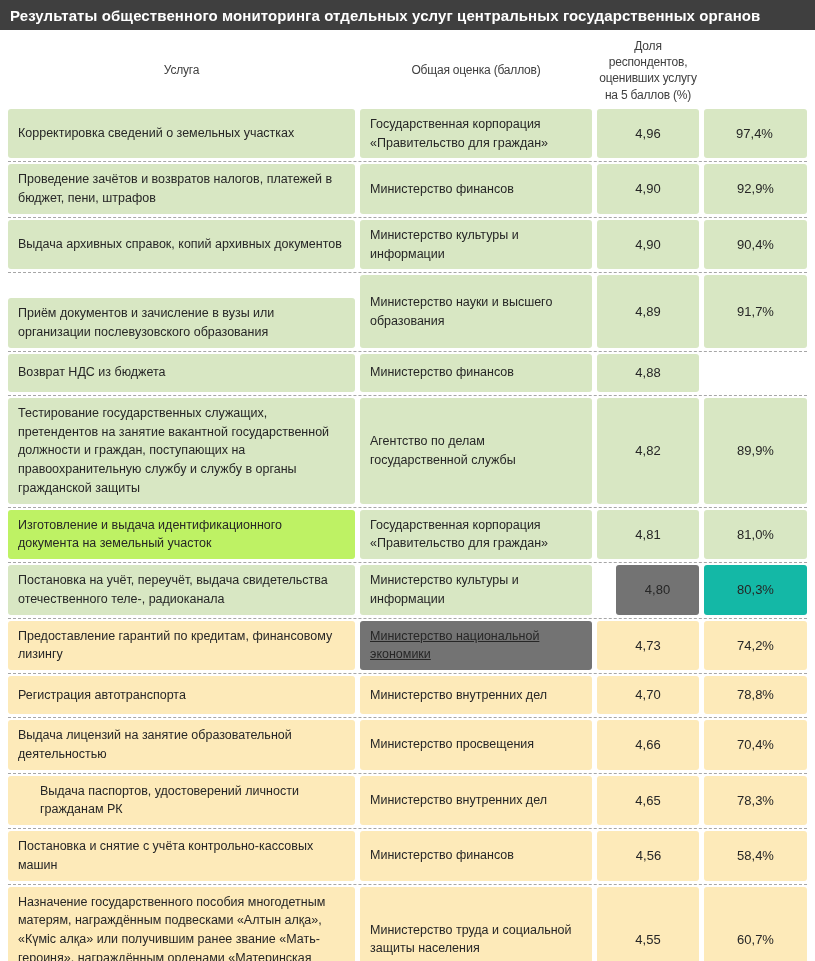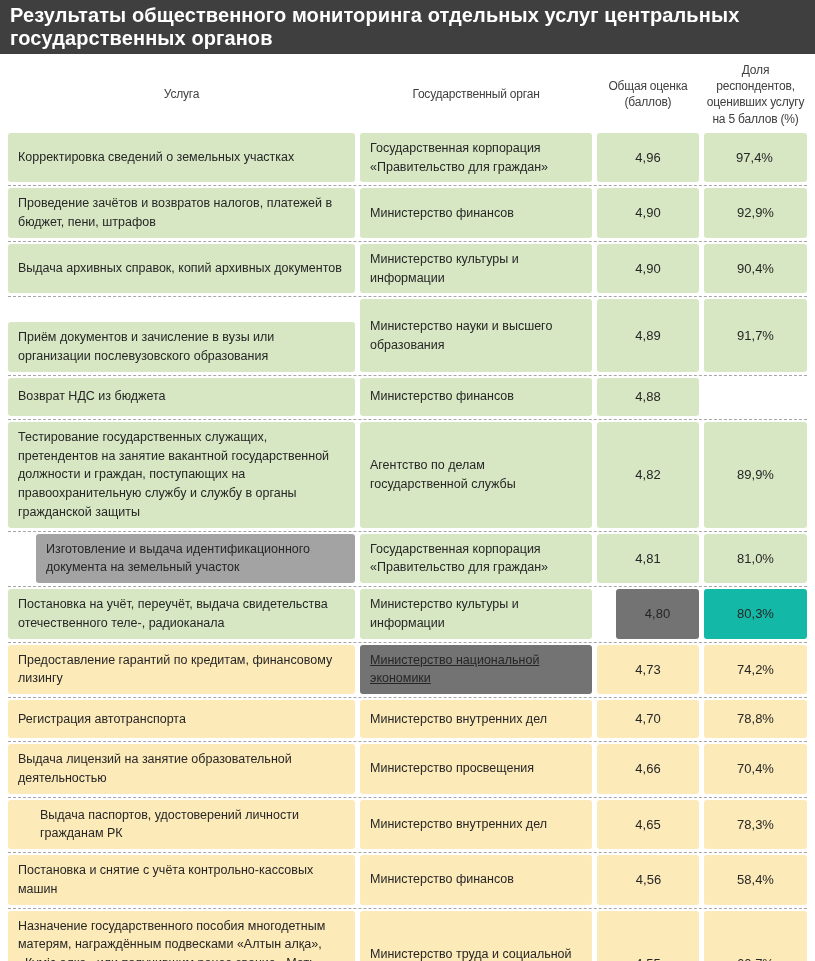--- a/index.html
+++ b/index.html
@@ -9,21 +9,21 @@
     font-family: "Liberation Sans", "DejaVu Sans", sans-serif;
     color: #262626; overflow: hidden;
   }
   .page { width: 815px; min-height: 961px; display: flex; flex-direction: column; }
 
   .title-bar {
     background: #3f3f3f; color: #ffffff; min-height: 30px;
     display: flex; align-items: center; padding: 4px 10px;
     flex: 0 0 auto;
   }
-  .title-bar h1 { font-size: 20px; font-weight: bold; letter-spacing: 0.1px; }
+  .title-bar h1 { font-size: 15px; font-weight: bold; letter-spacing: 0.1px; }
 
   .content { padding: 0 8px; flex: 1 1 auto; }
 
   .grid-row {
     display: grid;
     grid-template-columns: 347px 232px 102px 103px;
     column-gap: 5px;
   }
 
   .thead { padding: 8px 0 6px; min-height: 54px; align-items: center; color: #404040; }
@@ -51,21 +51,20 @@
 <div class="page">
 
   <header class="title-bar" style="background: rgb(63, 63, 63);">
     <h1>Результаты общественного мониторинга отдельных услуг центральных государственных органов</h1>
   </header>
 
   <div class="content">
 
     <div class="grid-row thead">
       <div class="th">Услуга</div>
-      <div class="th">Государственный орган</div>
       <div class="th">Общая оценка (баллов)</div>
       <div class="th">Доля респондентов, оценивших услугу на 5 баллов (%)</div>
     </div>
 
     <div id="tbody">
         <div class="grid-row tr">
           <div class="cell" style="background: rgb(216, 231, 195);">Корректировка сведений о земельных участках</div>
           <div class="cell" style="background: rgb(216, 231, 195);">Государственная корпорация «Правительство для граждан»</div>
           <div class="cell num" style="background: rgb(216, 231, 195);">4,96</div>
           <div class="cell num" style="background: rgb(216, 231, 195); padding-left: 8px;">97,4%</div>
@@ -93,21 +92,21 @@
           <div class="cell" style="background: rgb(216, 231, 195);">Министерство финансов</div>
           <div class="cell num" style="background: rgb(216, 231, 195);">4,88</div>
         </div>
         <div class="grid-row tr">
           <div class="cell" style="background: rgb(216, 231, 195);">Тестирование государственных служащих, претендентов на занятие вакантной государственной должности и граждан, поступающих на правоохранительную службу и службу в органы гражданской защиты</div>
           <div class="cell" style="background: rgb(216, 231, 195);">Агентство по делам государственной службы</div>
           <div class="cell num" style="background: rgb(216, 231, 195);">4,82</div>
           <div class="cell num" style="background: rgb(216, 231, 195);">89,9%</div>
         </div>
         <div class="grid-row tr">
-          <div class="cell" style="background: #a3a3a3; margin-left: 28px;">Изготовление и выдача идентификационного документа на земельный участок</div>
+          <div class="cell" style="background: #bef264;">Изготовление и выдача идентификационного документа на земельный участок</div>
           <div class="cell" style="background: rgb(216, 231, 195);">Государственная корпорация «Правительство для граждан»</div>
           <div class="cell num" style="background: rgb(216, 231, 195);">4,81</div>
           <div class="cell num" style="background: rgb(216, 231, 195);">81,0%</div>
         </div>
         <div class="grid-row tr">
           <div class="cell" style="background: rgb(216, 231, 195);">Постановка на учёт, переучёт, выдача свидетельства отечественного теле-, радиоканала</div>
           <div class="cell" style="background: rgb(216, 231, 195);">Министерство культуры и информации</div>
           <div class="cell num" style="background: #737373; margin-left: 19px;">4,80</div>
           <div class="cell num" style="background: #14b8a6;">80,3%</div>
         </div>

